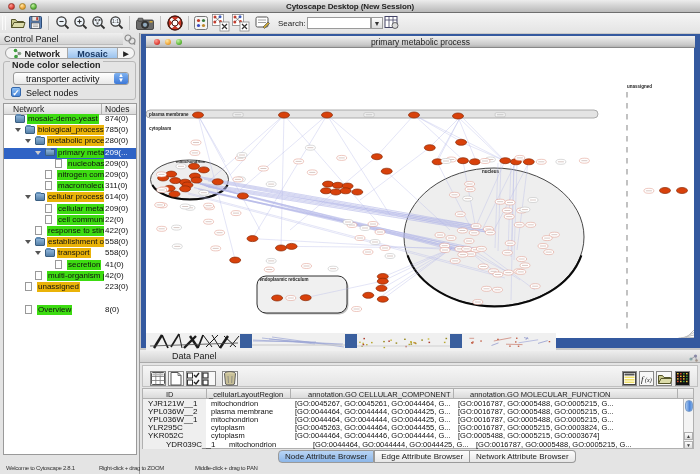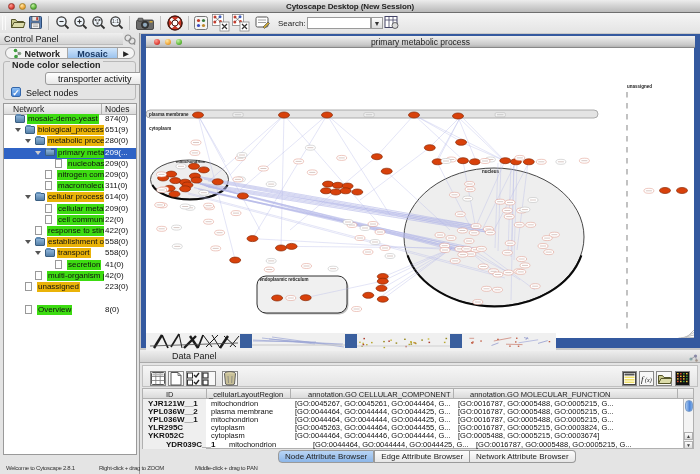--- a/index.html
+++ b/index.html
@@ -38,21 +38,21 @@
 .cptab { font-size:9px; font-weight:bold; color:#222; text-align:center; line-height:12px; }
 #tab-net { width:62px; border-right:1px solid #a8a8a8; }
 #tab-mosaic { width:50px; background:linear-gradient(#cfe5fb,#9cc3ee); color:#1a3a66; border-right:1px solid #a8a8a8;}
 #tab-arrow { width:16px; font-size:7px; color:#222; }
 
 #groupbox { position:absolute; left:3px; top:28px; width:133px; height:39px;
   border:1px solid #b8b8b8; border-radius:3px; }
 #groupbox .glabel { position:absolute; left:6px; top:-2px; background:#e4e4e4; padding:0 2px;
   font-size:9px; font-weight:bold; color:#222; }
 #combo { position:absolute; left:9px; top:10px; width:116px; height:13px;
-  border:1px solid #9a9a9a; border-radius:3px; background:linear-gradient(#ffffff,#e8e8e8);margin-left:32px; }
+  border:1px solid #9a9a9a; border-radius:3px; background:linear-gradient(#ffffff,#e8e8e8); }
 #combo span { position:absolute; left:12px; top:1px; font-size:9px; color:#111; }
 #combo .stepper { position:absolute; right:0px; top:0px; width:14px; height:11px;
   background:linear-gradient(#7fb2f0,#3c78d8); border-radius:2px; color:#fff; font-size:6px;
   text-align:center; line-height:5px;}
 #checkbox { position:absolute; left:11px; top:54px; width:10px; height:10px;
   background:linear-gradient(#8ec0f5,#4a86d8); border:1px solid #3366aa; border-radius:2px;
   color:#fff; font-size:9px; line-height:10px; text-align:center; font-weight:bold;}
 #cklabel { position:absolute; left:26px; top:55px; font-size:9px; color:#111; }
 
 #treebox { position:absolute; left:3px; top:70px; width:134px; height:352px;
@@ -93,21 +93,21 @@
   background:linear-gradient(#efefef,#d2d2d2); border-bottom:1px solid #aaa; }
 #dp-head span { position:absolute; left:4px; top:1px; font-size:9px; color:#222;padding-left:28px; }
 #dp-toolbar { position:absolute; left:2px; top:15px; width:556px; height:22px;
   background:linear-gradient(#f6f6f6,#e4e4e4); border:1px solid #c0c0c0; }
 .dicon { position:absolute; top:5px; width:16px; height:15px; border:1px solid #888; background:#f8f8f8; }
 #dtable { position:absolute; left:2px; top:38px; width:552px; height:61px; background:#fff; border:1px solid #b0b0b0;}
 #dthead { position:absolute; left:0; top:0; width:100%; height:10px;
   background:linear-gradient(#f2f2f2,#dadada); border-bottom:1px solid #b0b0b0; font-size:7.5px; color:#222; }
 #dthead div { position:absolute; top:1px; }
 .drow { position:absolute; left:0; width:100%; height:8.2px; font-size:7.5px; color:#111; white-space:nowrap;}
-.drow b { position:absolute; left:5px; font-weight:bold; font-size:8px; }
+.drow b { position:absolute; left:5px; font-weight:normal; font-size:8px; }
 .drow .c2 { position:absolute; left:68px; }
 .drow .c3 { position:absolute; left:152px; }
 .drow .c4 { position:absolute; left:315px; }
 #vscroll { position:absolute; right:0px; top:10px; width:10px; height:50px; background:#f4f4f4; border-left:1px solid #bbb;}
 #vthumb { position:absolute; left:0.5px; top:1px; width:8px; height:12px; background:linear-gradient(90deg,#a6c8f2,#4f86d8 60%,#79aae8); border-radius:4px; border:0.5px solid #7a9cc8;}
 
 #dtabs { position:absolute; left:138px; top:100px; height:13px; display:flex; font-size:8px; }
 .dtab { border:1px solid #9a9a9a; padding:0 6px; line-height:12px; background:linear-gradient(#fdfdfd,#e6e6e6); color:#222;}
 .dtab.sel { background:linear-gradient(#b9d5f5,#8cb6e8); }
 .dtab:first-child { border-radius:4px 0 0 4px; }
@@ -270,21 +270,21 @@
       <div id="treerows">
           <div class="trow" style="top:10.0px;">
             <span class="folder" style="left:11px;"></span>
             <span class="lbl grn" style="left:23px;max-width:77px;">mosaic-demo-yeast</span>
             <span class="cnt" style="color:#111;">874(0)</span>
           </div>
 <div class="trow" style="top:21.2px;">
             <span class="arrow" style="left:11px;border-top-color:#555;"></span>
             <span class="folder" style="left:21px;"></span>
             <span class="lbl red" style="left:33px;max-width:67px;">biological_process</span>
-            <span class="cnt" style="color:#111;">651(9)</span>
+            <span class="cnt" style="color:#111;">785(0)</span>
           </div>
 <div class="trow" style="top:32.4px;">
             <span class="arrow" style="left:21px;border-top-color:#555;"></span>
             <span class="folder" style="left:31px;"></span>
             <span class="lbl red" style="left:43px;max-width:57px;">metabolic process</span>
             <span class="cnt" style="color:#111;">280(0)</span>
           </div>
 <div class="trow" style="top:43.6px;background:#2f63c5;">
             <span class="arrow" style="left:31px;border-top-color:#ccc;"></span>
             <span class="folder" style="left:41px;"></span>

